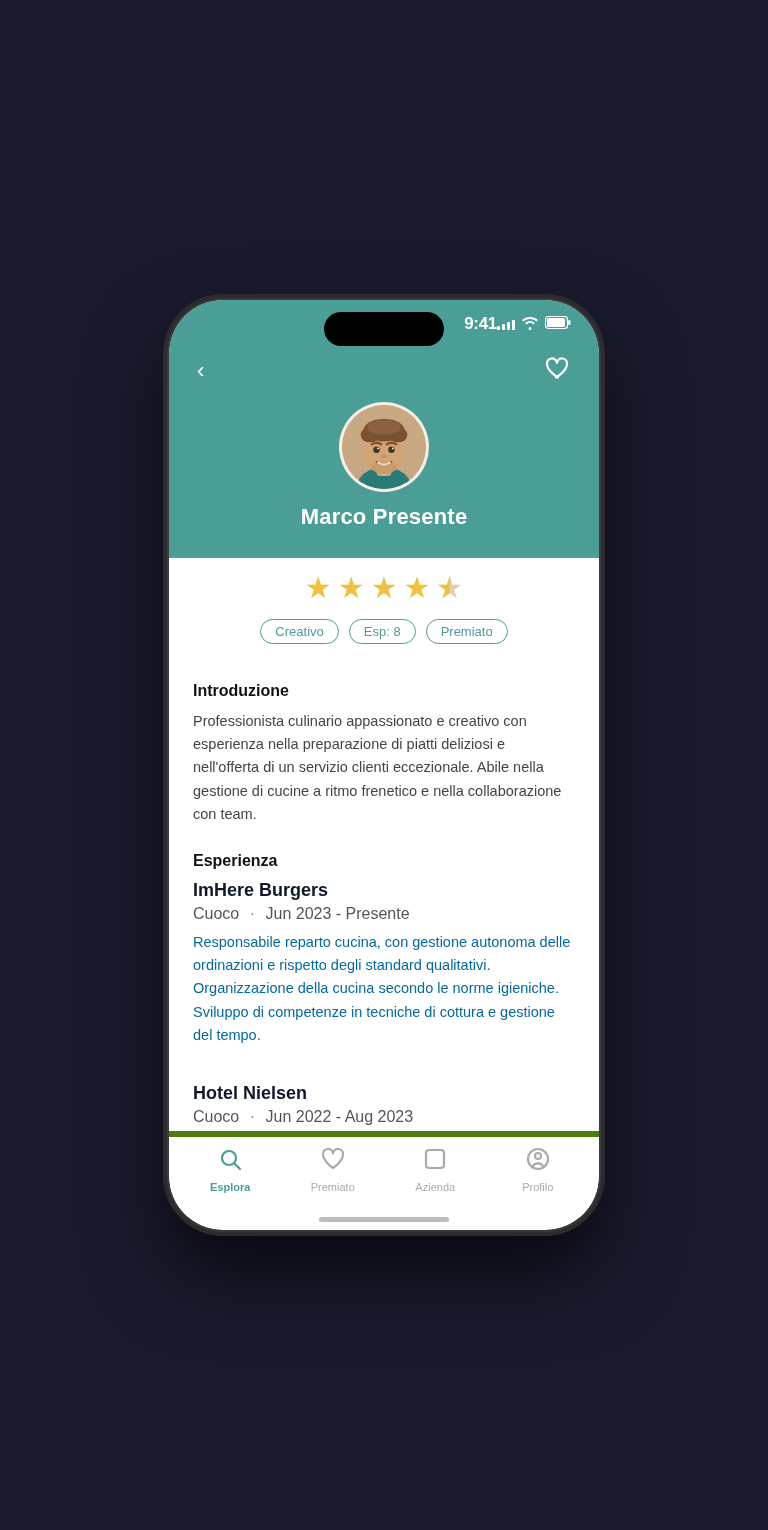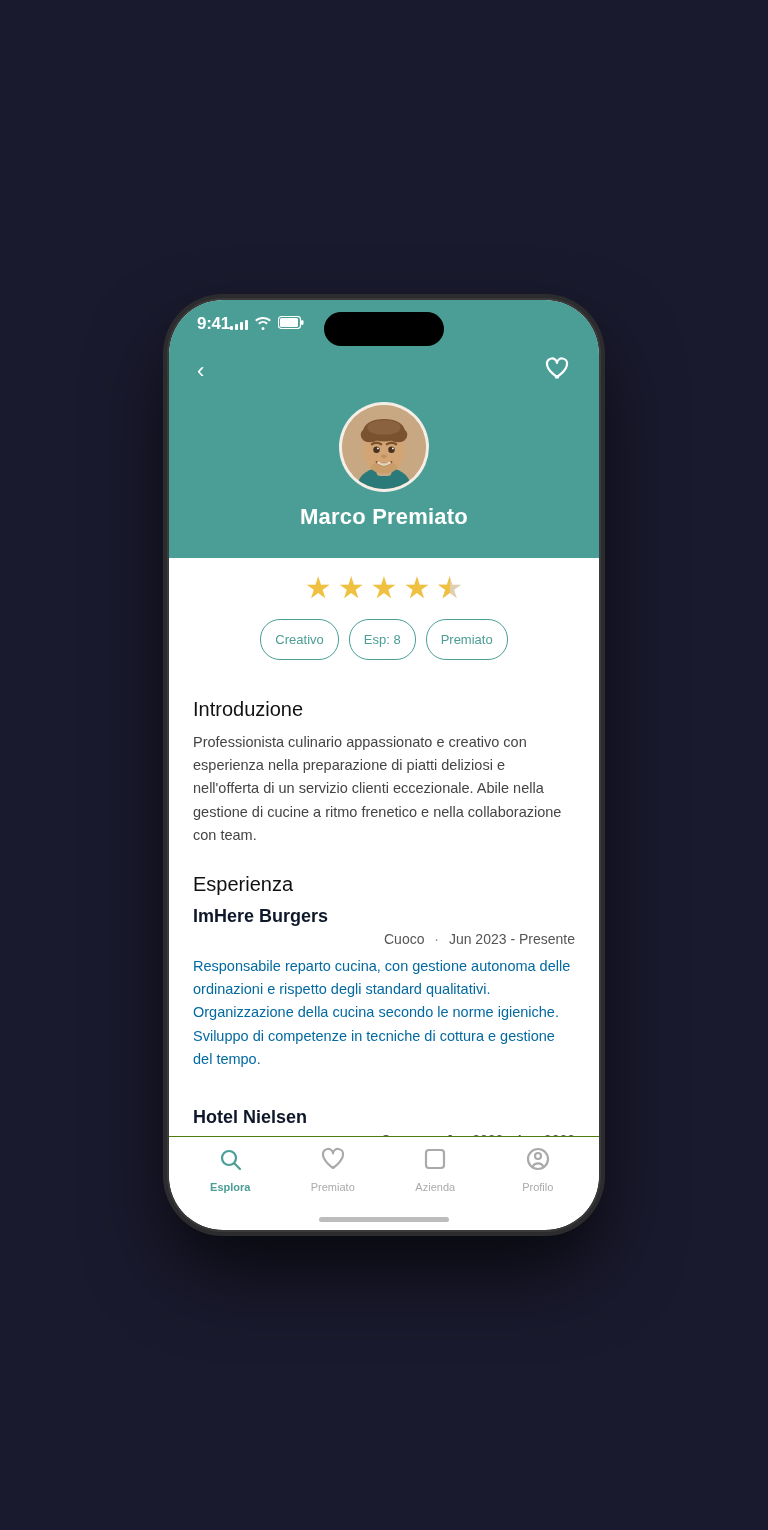--- a/index.html
+++ b/index.html
@@ -57,21 +57,21 @@
       overflow: hidden;
       display: flex;
       flex-direction: column;
       background: #fff;
     }
 
     
     .status-bar {
       background: #4a9e96;
       display: flex;
-      justify-content: flex-start;
+      justify-content: flex-end;
       align-items: center;
       padding: 14px 28px 8px;
       flex-shrink: 0;
     }
 
     .status-time {
       font-size: 17px;
       font-weight: 600;
       color: #fff;
       letter-spacing: -0.3px;
@@ -193,77 +193,76 @@
     .tags-row {
       display: flex;
       justify-content: center;
       gap: 10px;
       margin-bottom: 20px;
     }
 
     .tag {
       border: 1.5px solid #4a9e96;
       border-radius: 20px;
-      padding: 12px 14px;
+      padding: 4px 14px;
       font-size: 13px;
       color: #4a9e96;
       background: transparent;
     }
 
     .divider {
       height: 1px;
       background: #4a9e96;
       opacity: 0.3;
       margin: 0 0 18px;
     }
 
     .section-title {
-      font-size: 20px;
-      font-weight: 400;
+      font-size: 16px;
+      font-weight: 700;
       color: #111;
       margin-bottom: 10px;
     }
 
     .section-text {
       font-size: 14.5px;
       line-height: 1.6;
       color: #444;
       margin-bottom: 8px;
     }
 
     .company-name {
       font-size: 18px;
       font-weight: 700;
       color: #0f172a;
       margin-bottom: 4px;
     }
 
     .job-meta {
-      font-size: 14px;
+      font-size: 16px;
       color: #555;
       margin-bottom: 8px;
-      text-align: right;
     }
 
     .job-meta .dot {
       margin: 0 6px;
       color: #888;
     }
 
     .job-desc {
       font-size: 14.5px;
       line-height: 1.6;
       color: #0369a1;
       margin-bottom: 18px;
     }
 
     
     .bottom-nav {
       background: #fff;
-      border-top: 1px solid #4d7c0f;
+      border-top: 6px solid #4d7c0f;
       display: flex;
       justify-content: space-around;
       align-items: center;
       padding: 10px 10px 24px;
       flex-shrink: 0;
     }
 
     .nav-item {
       display: flex;
       flex-direction: column;
@@ -388,21 +387,21 @@
 
           <path d="M39 62 Q45 66 51 62" stroke="white" stroke-width="2.5" fill="none" stroke-linecap="round"></path>
 
           <ellipse cx="45" cy="67" rx="14" ry="6" fill="#b8905a" opacity="0.4"></ellipse>
 
           <path d="M32 42 Q37 39 42 42" stroke="#7a5230" stroke-width="2.5" fill="none" stroke-linecap="round"></path>
           <path d="M48 42 Q53 39 58 42" stroke="#7a5230" stroke-width="2.5" fill="none" stroke-linecap="round"></path>
         </svg>
       </div>
 
-      <span class="profile-name">Marco Premiato</span>
+      <span class="profile-name">Marco Presente</span>
     </div>
 
     <div class="content-card">
 
       <div class="stars-row">
         <span class="star filled">★</span>
         <span class="star filled">★</span>
         <span class="star filled">★</span>
         <span class="star filled">★</span>
         <span class="star-half-wrap">

